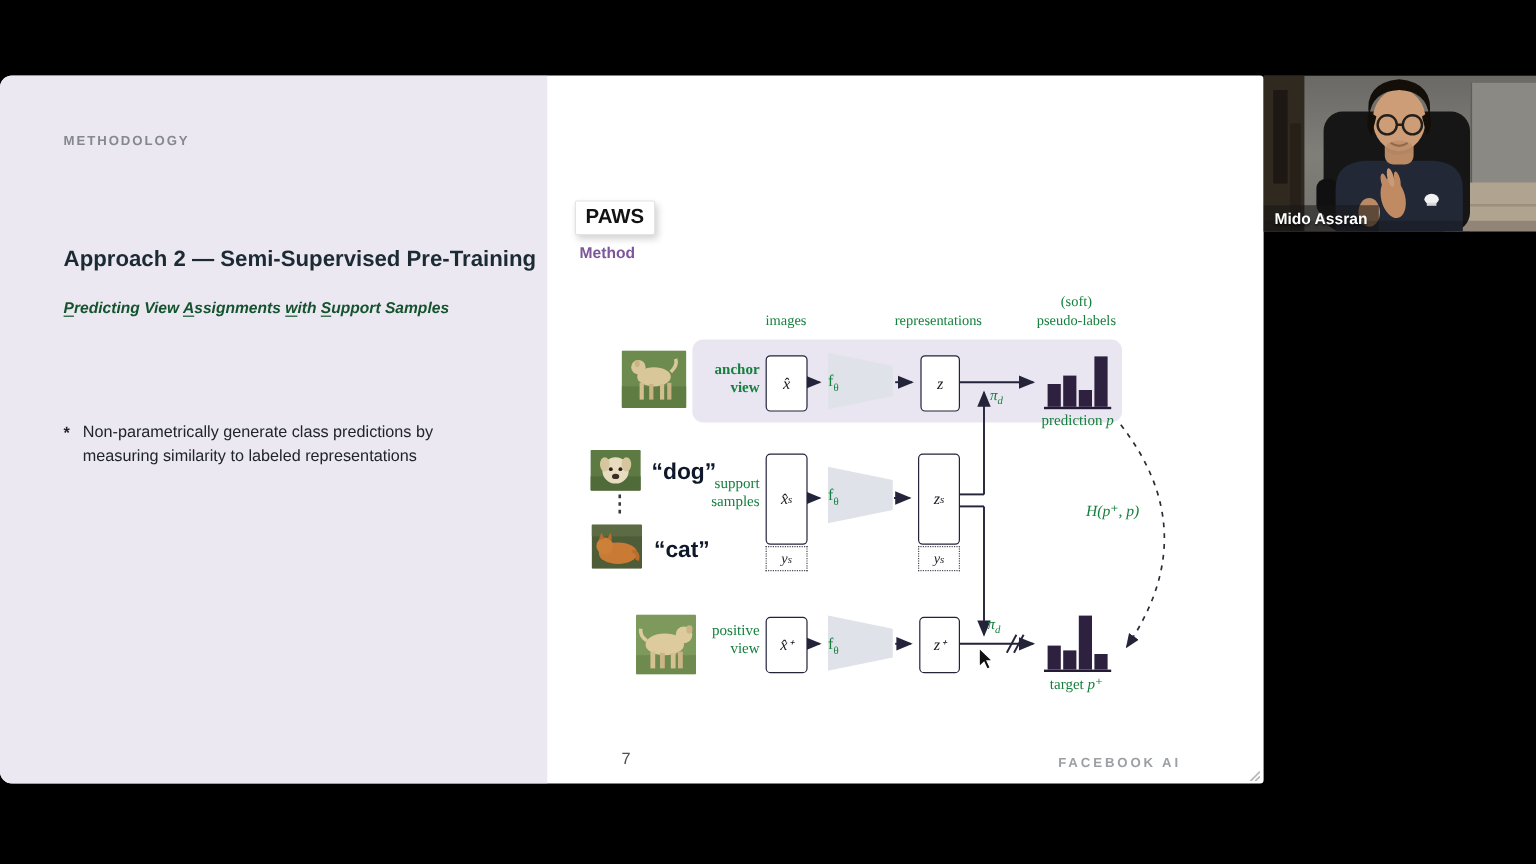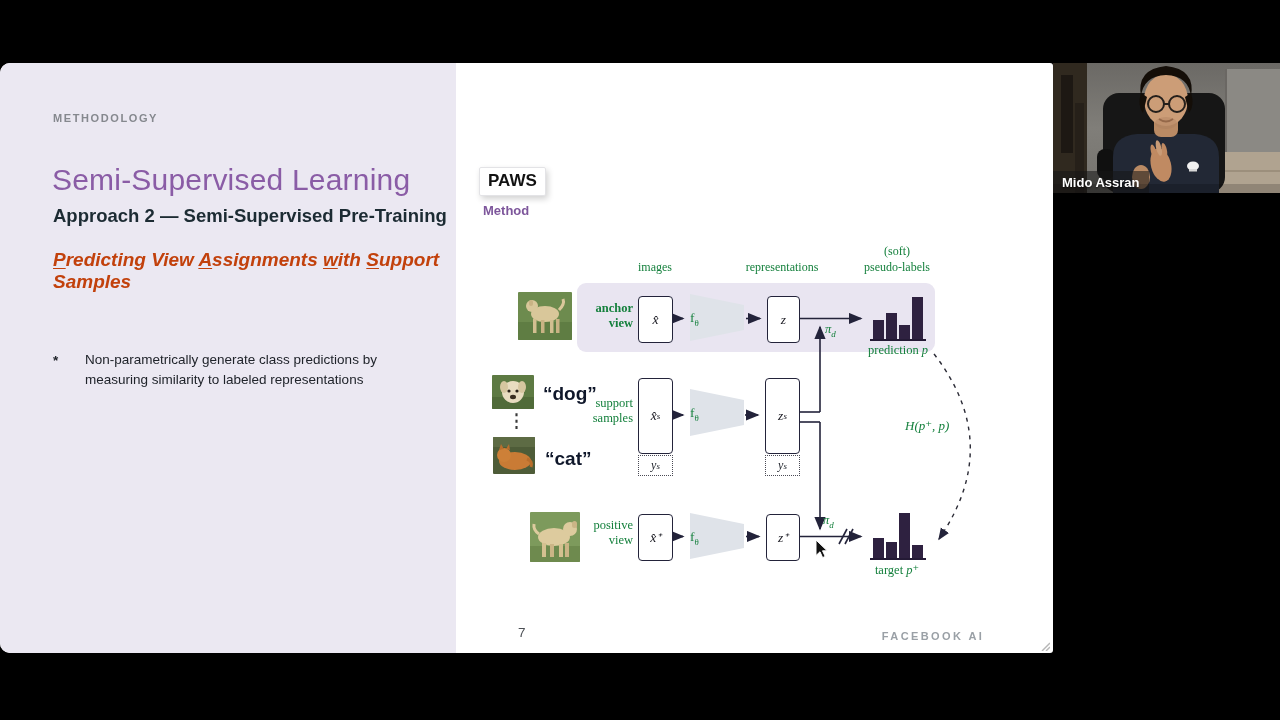--- a/index.html
+++ b/index.html
@@ -6,26 +6,26 @@
   body{width:1280px;height:720px;background:#000;overflow:hidden;position:relative;
        font-family:"Liberation Sans",sans-serif;color:#1d2129;}
   .abs{position:absolute}
   
   #slide{left:0;top:63px;width:1053px;height:590px;background:#fff;
          border-radius:10px 3px 3px 10px;overflow:hidden}
   #left-panel{left:0;top:0;width:456px;height:590px;background:#ebe8f2}
   .eyebrow{left:53px;top:49px;font-size:11px;font-weight:700;letter-spacing:1.6px;color:#85888e}
   .title{left:52px;top:100px;font-size:30px;font-weight:500;color:#8a5ca6;letter-spacing:.2px}
   .subtitle{left:53px;top:142px;font-size:18.5px;font-weight:600;color:#1c2b33}
-  .heading{left:53px;top:186px;font-size:19px;font-weight:700;font-style:italic;color:#c2410c}
+  .heading{left:53px;top:186px;font-size:13px;font-weight:700;font-style:italic;color:#14532d}
   .heading .useg{text-decoration:underline;text-underline-offset:2px}
   .para{left:53px;top:228px;width:360px;font-size:13.5px;line-height:1.55;color:#20242b}
   .bullet{left:53px;top:287px;width:352px;font-size:13.5px;line-height:1.45;color:#20242b}
   .bullet .mark{position:absolute;left:0;top:1px;font-weight:700}
-  .bullet .btxt{display:block;margin-left:32px}
+  .bullet .btxt{display:block;margin-left:16px}
   
   .paws-badge{left:479px;top:104px;background:#fff;border:1px solid #e3e3e6;border-radius:2px;
       box-shadow:2px 3px 6px rgba(0,0,0,.18);padding:3px 8px 4px;font-size:17px;font-weight:700;color:#121212}
   .method{left:483px;top:140px;font-size:13px;font-weight:600;color:#7d569b}
   
   .ds{font-family:"Liberation Serif","DejaVu Serif",serif;color:#15803d}
   .hdr{font-size:12px;text-align:center}
   .band{left:577px;top:220px;width:358px;height:69px;background:#e9e5f1;border-radius:9px}
   .rowlab{width:55px;text-align:right;font-size:12.5px;line-height:15px}
   .rowlab.bold{font-weight:700}
@@ -56,21 +56,20 @@
       align-items:center;padding:0 9px;font-size:13px;font-weight:700;color:#fff;
       text-shadow:0 1px 2px rgba(0,0,0,.6)}
 </style>
 </head>
 <body>
 
 <div id="slide" class="abs">
 
   <div id="left-panel" class="abs">
     <div class="abs eyebrow">METHODOLOGY</div>
-    <div class="abs title">Semi-Supervised Learning</div>
     <div class="abs subtitle">Approach 2 — Semi-Supervised Pre-Training</div>
     <div class="abs heading"><span class="useg">P</span><span>redicting View </span><span class="useg">A</span><span>ssignments </span><span class="useg">w</span><span>ith </span><span class="useg">S</span><span>upport Samples</span></div>
     <div class="abs bullet">
       <span class="mark">*</span>
       <span class="btxt">Non-parametrically generate class predictions by measuring similarity to labeled representations</span>
     </div>
   </div>
 
   <div class="abs paws-badge">PAWS</div>
   <div class="abs method">Method</div>

